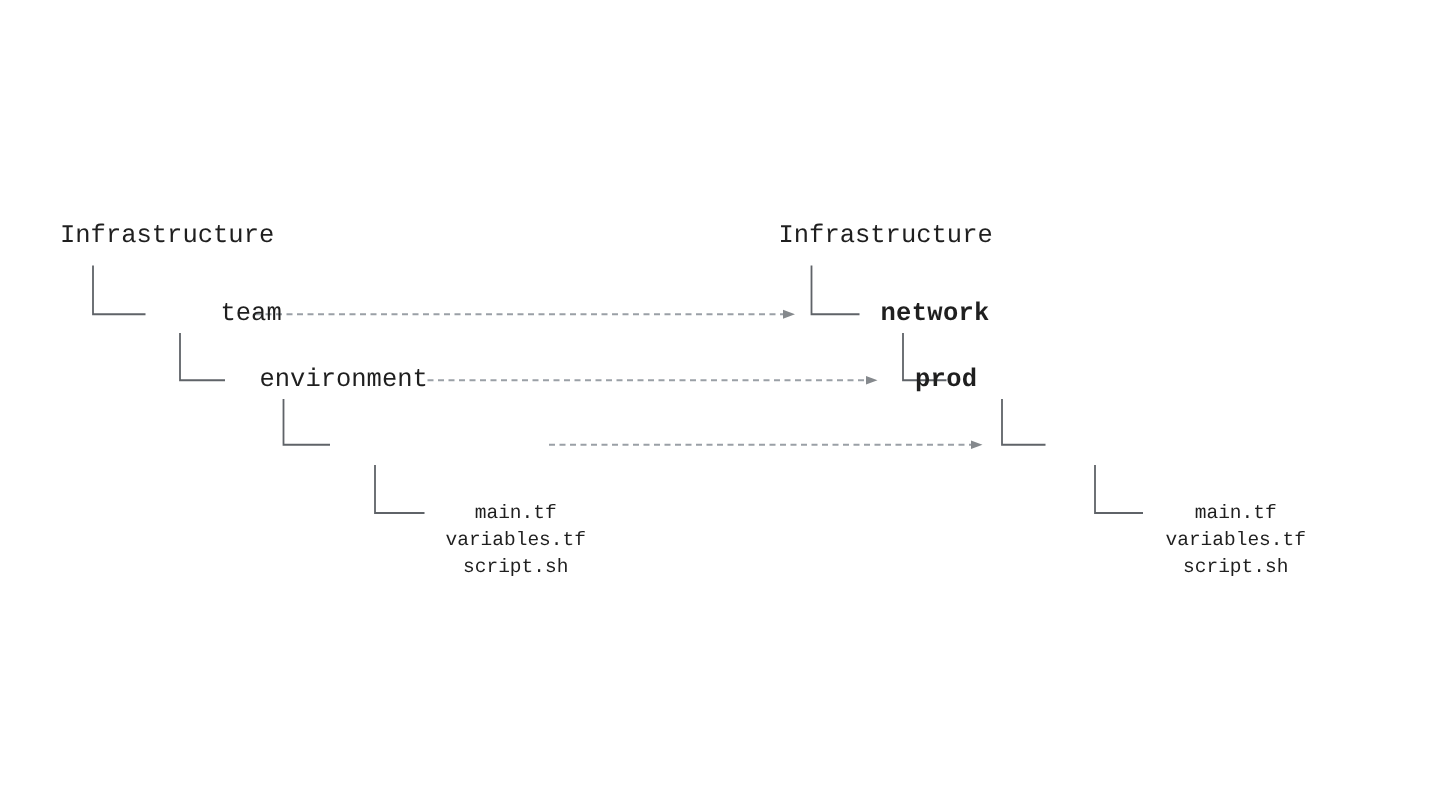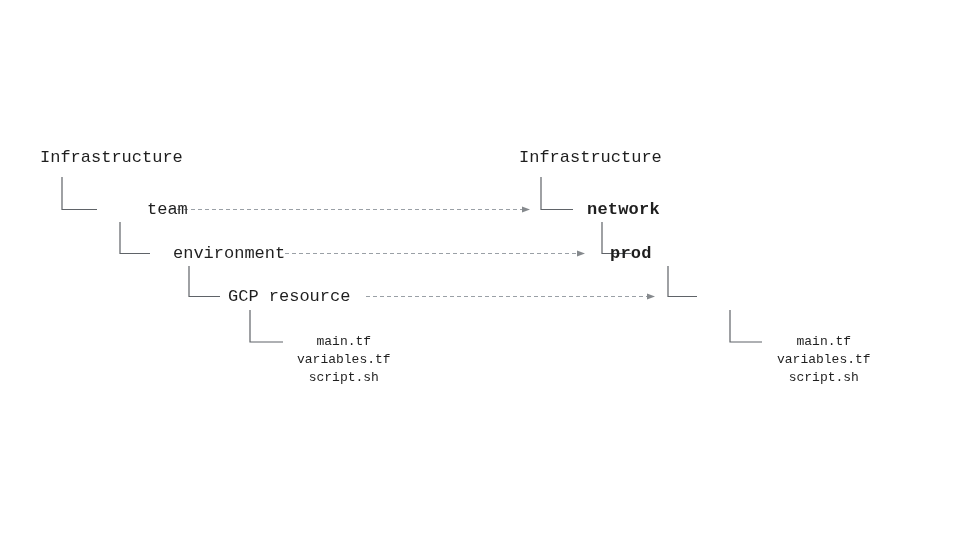--- a/index.html
+++ b/index.html
@@ -75,21 +75,20 @@
     <g stroke="#9aa0a6" stroke-width="1.2" stroke-dasharray="4 3">
       <line x1="170" y1="209.5" x2="523" y2="209.5" marker-end="url(#arrowhead)"></line>
       <line x1="285" y1="253.5" x2="578" y2="253.5" marker-end="url(#arrowhead)"></line>
       <line x1="366" y1="296.5" x2="648" y2="296.5" marker-end="url(#arrowhead)"></line>
     </g>
   </svg>
 
   <div class="label" style="left:40px;  top:148px;">Infrastructure</div>
   <div class="label" style="left:107px; top:199.5px;margin-left:40px;">team</div>
   <div class="label" style="left:173px; top:243.5px;">environment</div>
-  <div class="label" style="left:228px; top:286.5px;">GCP resource</div>
   <div class="files" style="left:297px; top:333px;">
     <div>main.tf</div>
     <div>variables.tf</div>
     <div>script.sh</div>
   </div>
 
   <div class="label" style="left:519px; top:148px;">Infrastructure</div>
   <div class="label bold" style="left:587px; top:199.5px;">network</div>
   <div class="label bold" style="left:610px; top:243.5px;">prod</div>
   <div class="files" style="left:777px; top:333px;">

